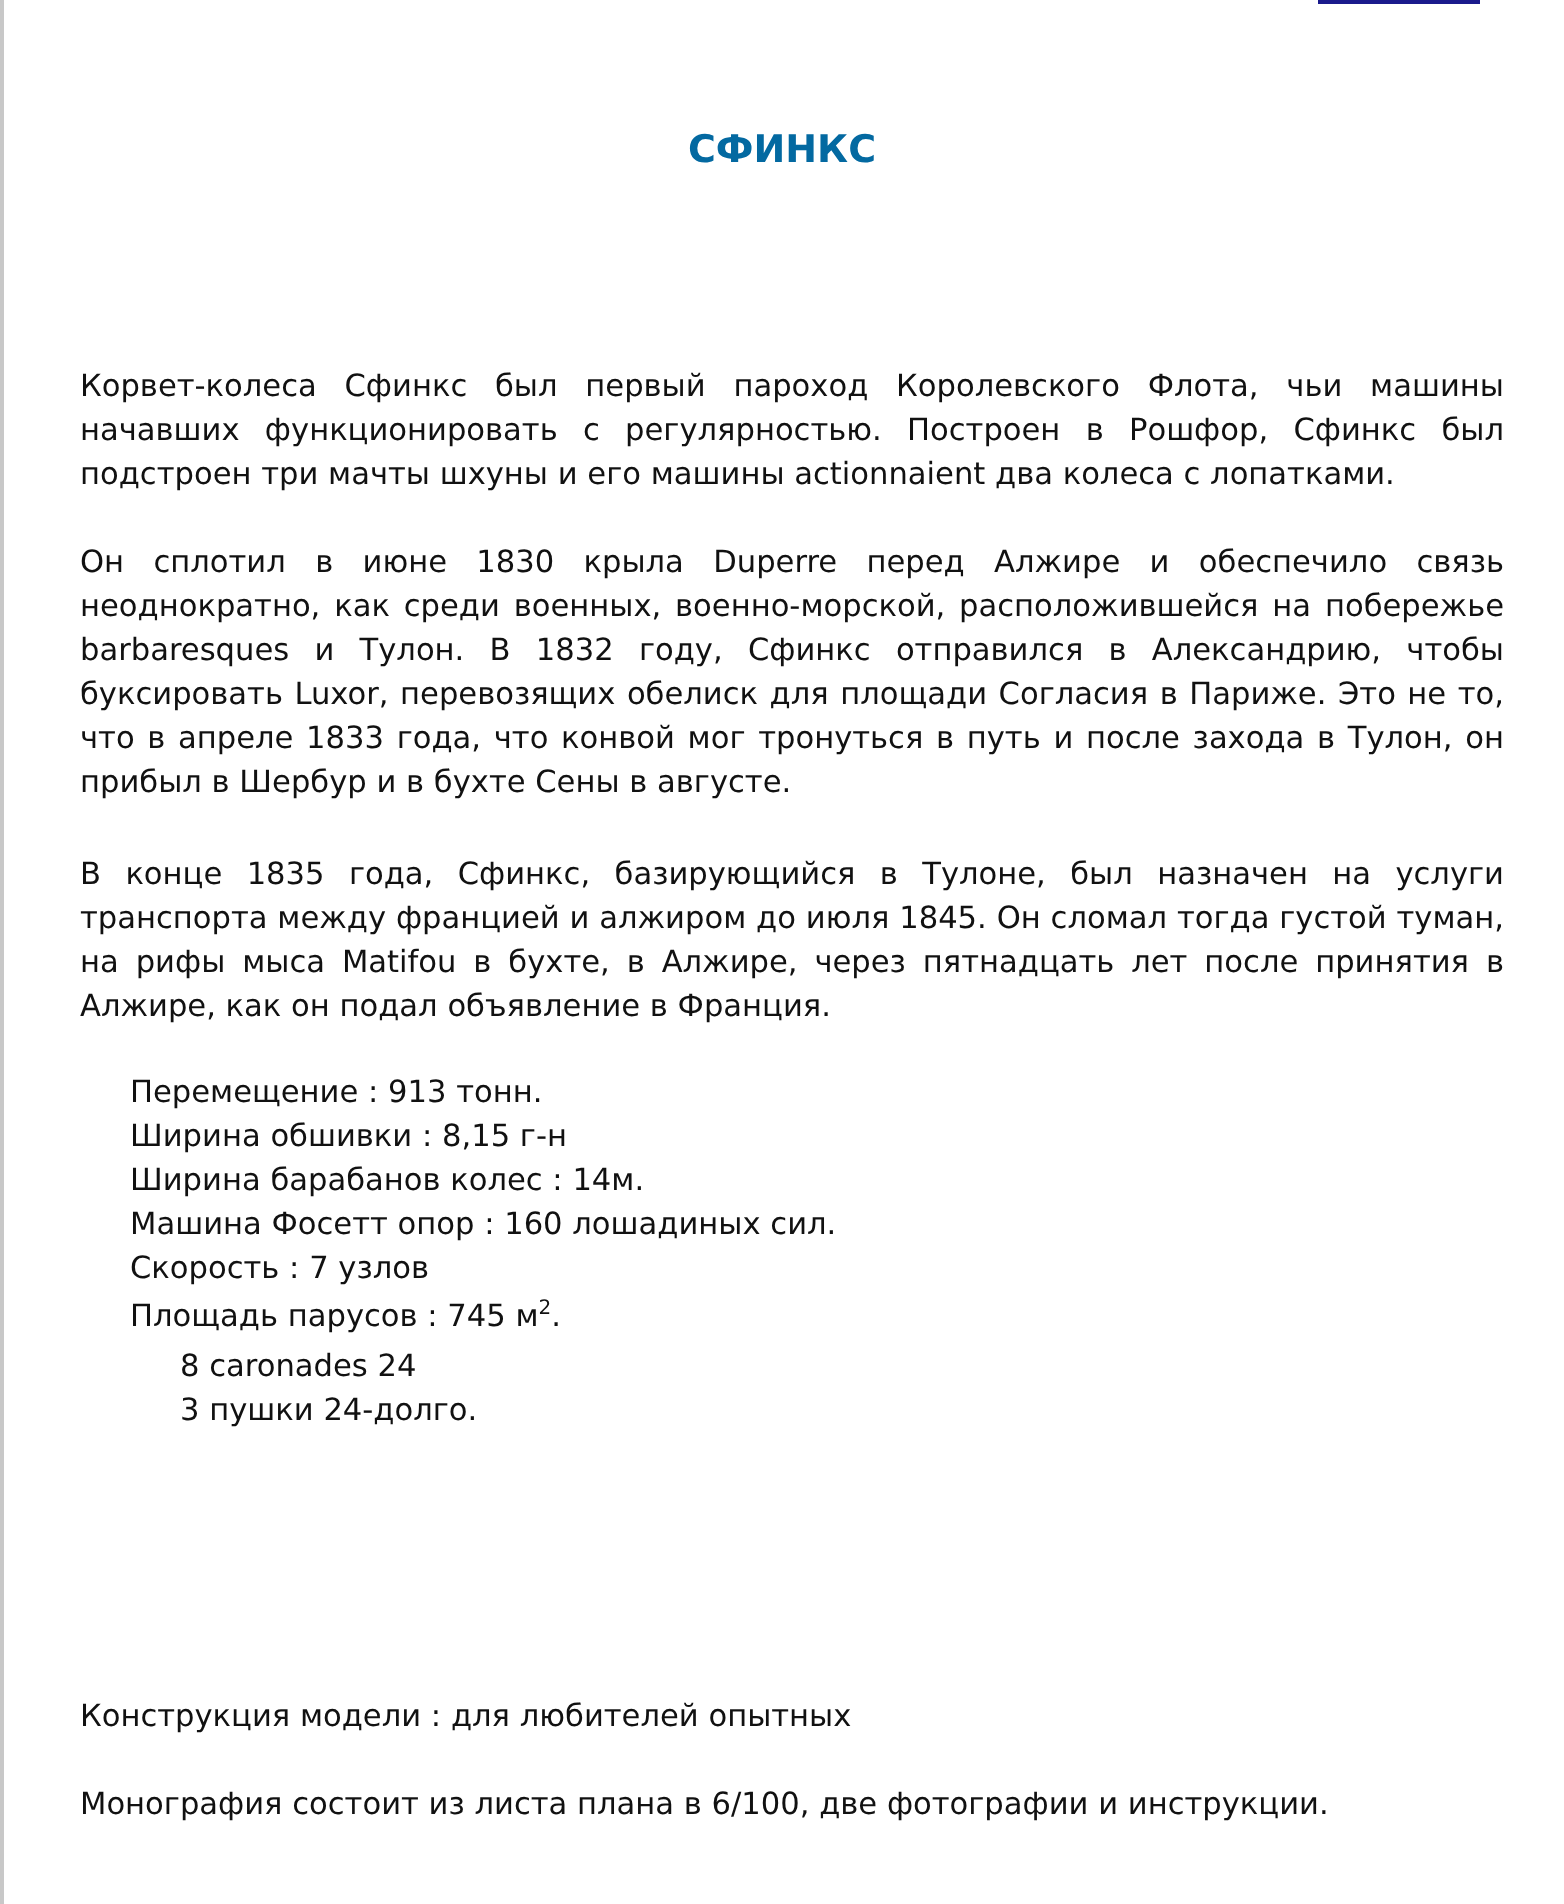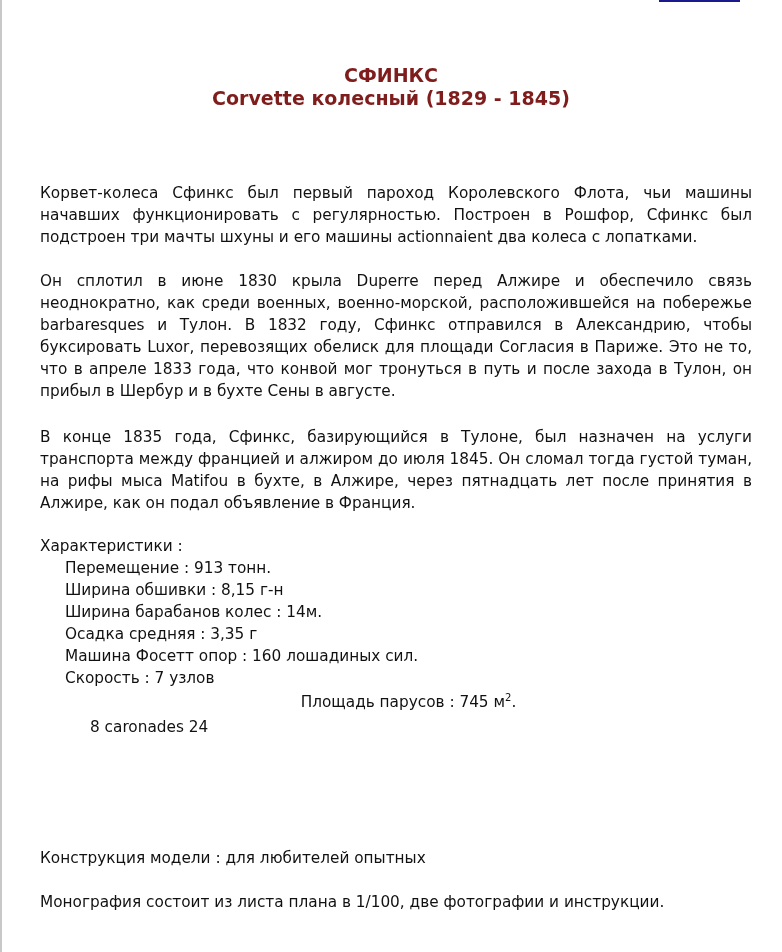--- a/index.html
+++ b/index.html
@@ -13,61 +13,59 @@
   }
   .top-link-underline {
     position: absolute; left: 659px; top: 0px; width: 81px; height: 2px;
     background: #1a1a8c; display: block;
   }
   .content {
     position: absolute; left: 40px; top: 0; width: 712px;
     font-size: 15.3px; line-height: 22px;
   }
   .title {
-    text-align: center; font-weight: bold; color: #7f1d1d;
+    text-align: center; font-weight: bold; color: #0369a1;
     font-size: 19px; line-height: 23px;
     margin: 0; position: absolute; left: -40px; width: 782px; top: 64px;
   }
   .title span { display: block; }
   .para { text-align: justify; margin: 0; position: absolute; left: 0; width: 712px; }
   .p1 { top: 182px; }
   .p2 { top: 270px; }
   .p3 { top: 426px; }
   .specs { position: absolute; left: 0; top: 535px; width: 712px; }
   .specs .row { white-space: nowrap; }
   .specs .lvl1 { padding-left: 25px; }
   .specs .lvl2 { padding-left: 50px; }
-  .specs .row.tall { line-height: 27px; text-align: center; }
+  .specs .row.tall { line-height: 27px; }
   .specs sup { font-size: 10px; line-height: 0; vertical-align: 6px; }
   .construction { position: absolute; left: 0; top: 847px; white-space: nowrap; }
   .monograph { position: absolute; left: 0; top: 891px; white-space: nowrap; }
 </style>
 </head>
 <body>
 
 <div class="left-border"></div>
 <a class="top-link-underline"></a>
 
 <div class="content">
   <h1 class="title">
     <span>СФИНКС</span>
-    <span>Corvette колесный (1829 - 1845)</span>
   </h1>
 
   <p class="para p1">Корвет-колеса Сфинкс был первый пароход Королевского Флота, чьи машины начавших функционировать с регулярностью. Построен в Рошфор, Сфинкс был подстроен три мачты шхуны и его машины actionnaient два колеса с лопатками.</p>
   <p class="para p2">Он сплотил в июне 1830 крыла Duperre перед Алжире и обеспечило связь неоднократно, как среди военных, военно-морской, расположившейся на побережье barbaresques и Тулон. В 1832 году, Сфинкс отправился в Александрию, чтобы буксировать Luxor, перевозящих обелиск для площади Согласия в Париже. Это не то, что в апреле 1833 года, что конвой мог тронуться в путь и после захода в Тулон, он прибыл в Шербур и в бухте Сены в августе.</p>
   <p class="para p3">В конце 1835 года, Сфинкс, базирующийся в Тулоне, был назначен на услуги транспорта между францией и алжиром до июля 1845. Он сломал тогда густой туман, на рифы мыса Matifou в бухте, в Алжире, через пятнадцать лет после принятия в Алжире, как он подал объявление в Франция.</p>
 
   <div class="specs">
-    <div class="row">Характеристики :</div>
     <div class="row lvl1">Перемещение : 913 тонн.</div>
     <div class="row lvl1">Ширина обшивки : 8,15 г-н</div>
     <div class="row lvl1">Ширина барабанов колес : 14м.</div>
-    <div class="row lvl1">Осадка средняя : 3,35 г</div>
     <div class="row lvl1">Машина Фосетт опор : 160 лошадиных сил.</div>
     <div class="row lvl1">Скорость : 7 узлов</div>
     <div class="row lvl1 tall"><span>Площадь парусов : 745 м</span><sup>2</sup><span>.</span></div>
     <div class="row lvl2">8 caronades 24</div>
+    <div class="row lvl2">3 пушки 24-долго.</div>
   </div>
 
   <div class="construction">Конструкция модели : для любителей опытных</div>
-  <div class="monograph">Монография состоит из листа плана в 1/100, две фотографии и инструкции.</div>
+  <div class="monograph">Монография состоит из листа плана в 6/100, две фотографии и инструкции.</div>
 </div>
 
 </body></html>

